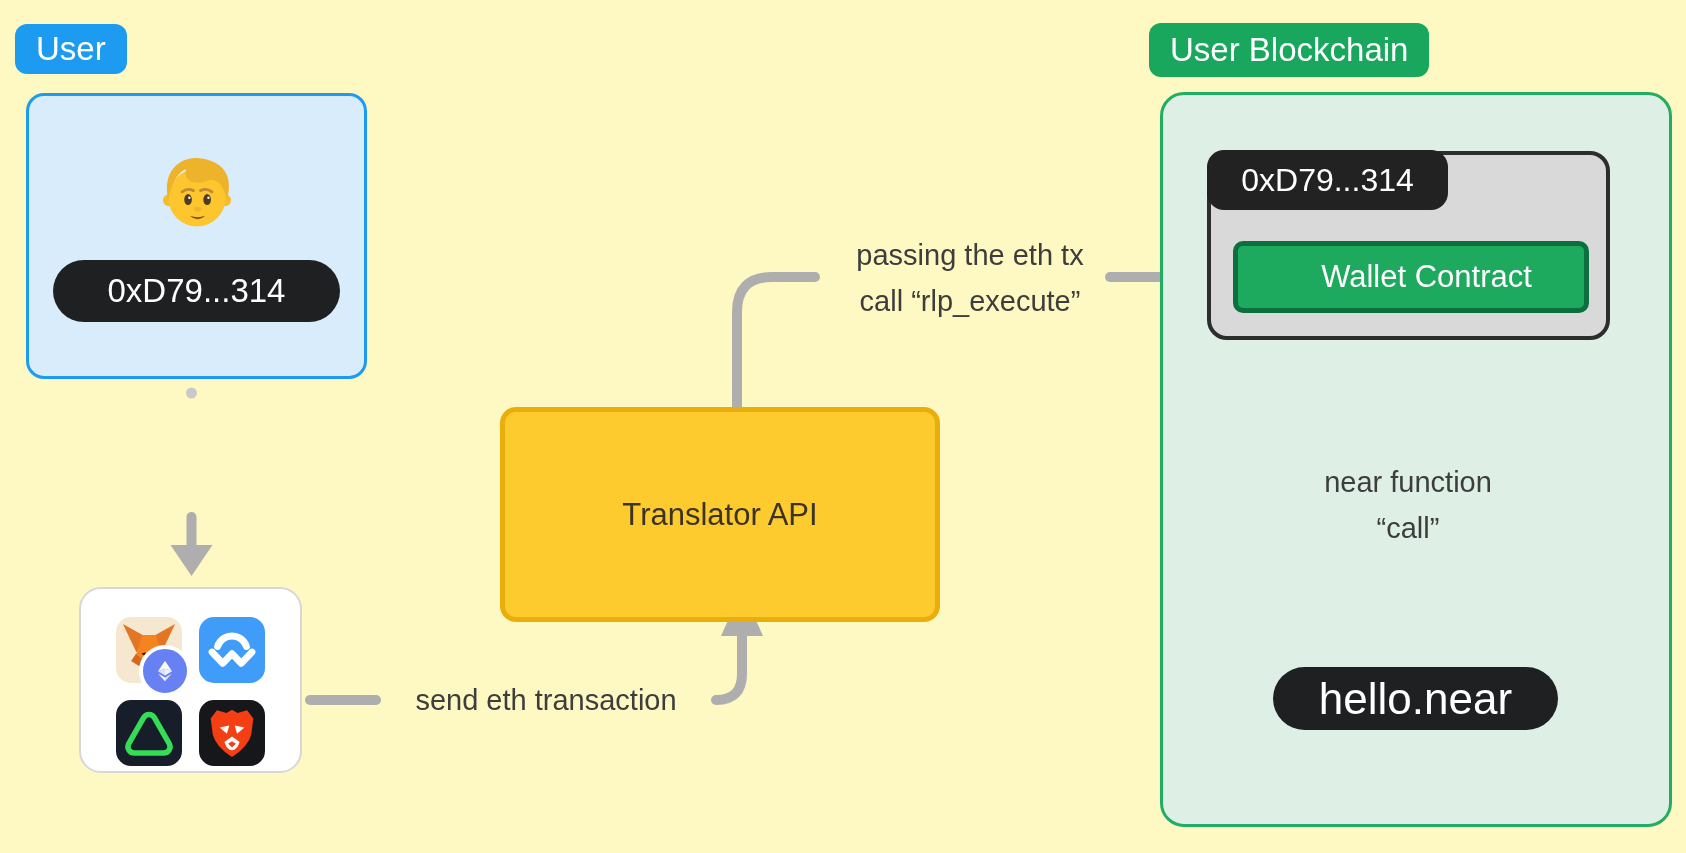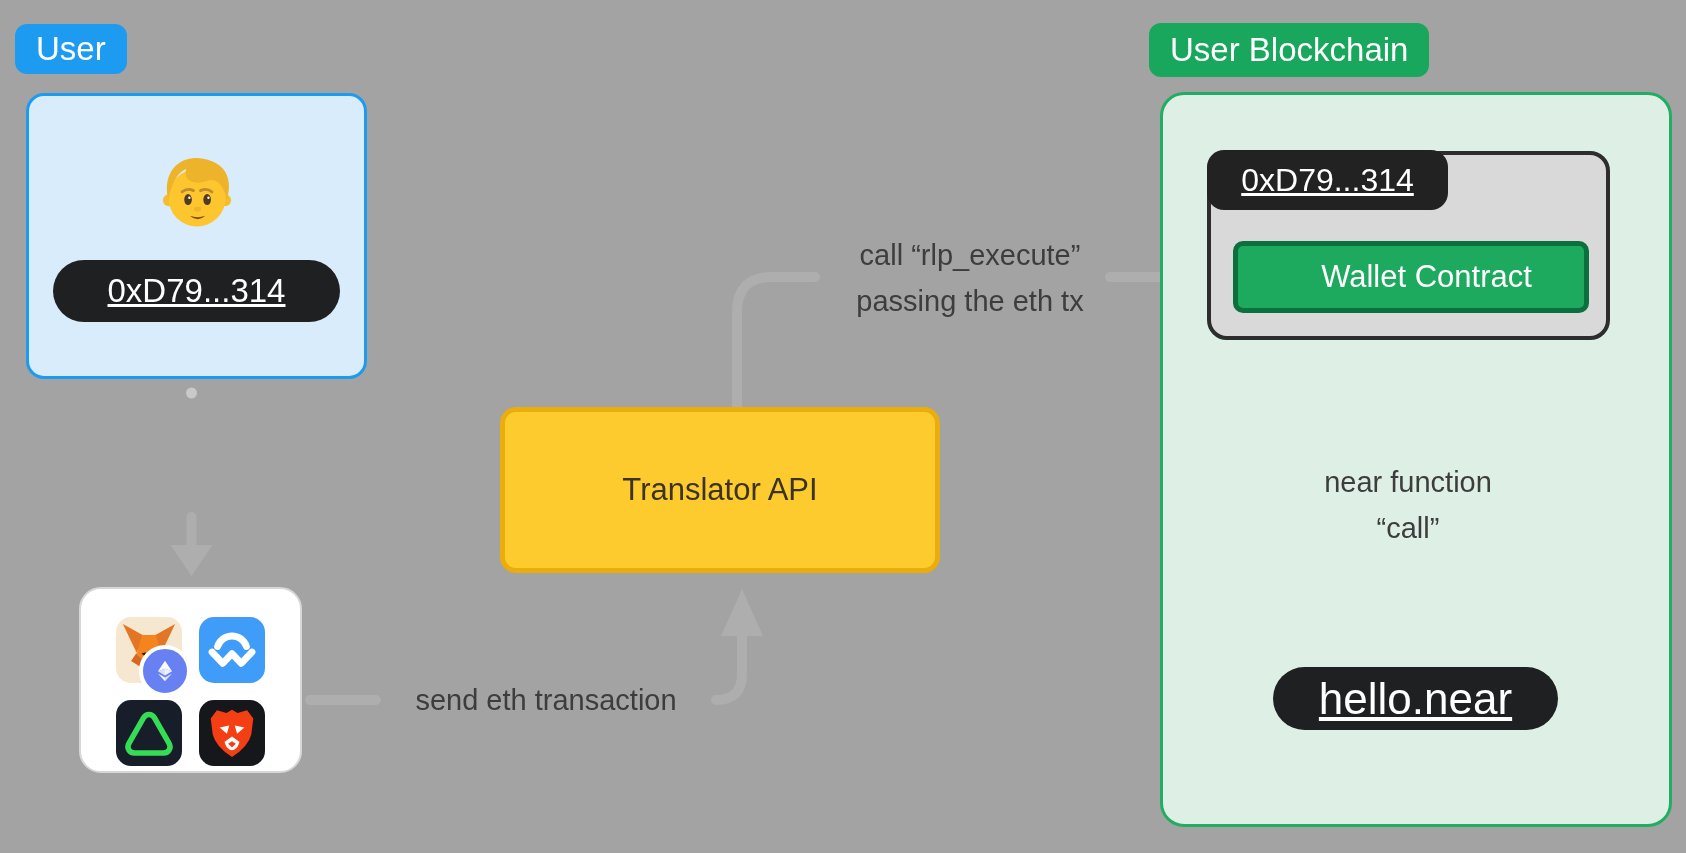--- a/index.html
+++ b/index.html
@@ -1,37 +1,37 @@
 <!DOCTYPE html>
 <html><head>
 <meta charset="utf-8">
 <style>
   html,body{margin:0;padding:0;background:#ffffff;}
   .canvas{
-    position:relative;width:1686px;height:853px;background:#a3a3a3;overflow:hidden;
+    position:relative;width:1686px;height:853px;background:#fef9c3;overflow:hidden;
     font-family:"Liberation Sans", sans-serif;
   }
   .abs{position:absolute;}
   .connectors{position:absolute;left:0;top:0;width:1686px;height:853px;pointer-events:none;}
 
   .badge{
     position:absolute;height:50px;border-radius:12px;display:flex;align-items:center;
     padding:0 21px;color:#ffffff;font-size:33px;font-weight:400;white-space:nowrap;
   }
   .badge-user{left:15px;top:24px;background:#1d9bf0;}
   .badge-near{left:1149px;top:23px;height:54px;background:#18a75c;}
 
   .user-box{
     left:26px;top:93px;width:341px;height:286px;background:#d9ecfc;
     border:3px solid #1d9bf0;border-radius:18px;box-sizing:border-box;
     display:flex;flex-direction:column;align-items:center;justify-content:center;gap:24px;
   }
   .pill{
     display:flex;align-items:center;justify-content:center;color:#ffffff;
-    background:#1f2022;white-space:nowrap;text-decoration:underline;
+    background:#1f2022;white-space:nowrap;
   }
   .pill-user-address{width:287px;height:62px;border-radius:31px;font-size:33px;}
   .pill-near-address{left:1207px;top:150px;width:241px;height:60px;border-radius:17px;font-size:32px;background:#222222;}
   .pill-hello-near{left:1273px;top:667px;width:285px;height:63px;border-radius:32px;font-size:44px;}
 
   .dlabel{
     position:absolute;width:300px;text-align:center;color:#3d3d3d;
     font-size:29px;line-height:46px;white-space:nowrap;
   }
   .lbl-call-hello{left:41px;top:412px;}
@@ -48,21 +48,21 @@
   .tile-metamask{left:35px;top:28px;background:#f6e7d0;}
   .tile-walletconnect{left:118px;top:28px;background:#409cf9;}
   .tile-triangle{left:35px;top:111px;background:#171e29;}
   .tile-brave{left:118px;top:111px;background:#15171b;}
   .eth-badge{
     position:absolute;left:58px;top:56px;width:44px;height:44px;border-radius:50%;
     background:#6780f2;border:4px solid #ffffff;display:flex;align-items:center;justify-content:center;
   }
 
   .translator-box{
-    left:500px;top:407px;width:440px;height:166px;background:#fecb2e;
+    left:500px;top:407px;width:440px;height:215px;background:#fecb2e;
     border:5px solid #e9ad0c;border-radius:16px;box-sizing:border-box;
     display:flex;align-items:center;justify-content:center;
     font-size:31px;color:#3b3323;
   }
 
   .near-box{
     left:1160px;top:92px;width:512px;height:735px;background:#def0e6;
     border:3px solid #22ad64;border-radius:24px;box-sizing:border-box;
   }
   .gray-box{
@@ -164,22 +164,22 @@
         <polygon points="18.5,14.3 12,21.5 12,18.1" fill="#d9e2fb"></polygon>
       </svg>
     </div>
   </div>
 
   <div class="dlabel lbl-send-eth">send eth transaction</div>
 
   <div class="abs translator-box">Translator API</div>
 
   <div class="dlabel lbl-rlp">
+    <div>passing the eth tx</div>
     <div>call “rlp_execute”</div>
-    <div>passing the eth tx</div>
   </div>
 
   <div class="badge badge-near">User Blockchain</div>
   <div class="abs near-box"></div>
   <div class="abs gray-box"></div>
   <div class="abs pill pill-near-address">0xD79...314</div>
   <div class="abs wallet-contract">Wallet Contract</div>
 
   <div class="dlabel lbl-call-function">
     <div>near function</div>

